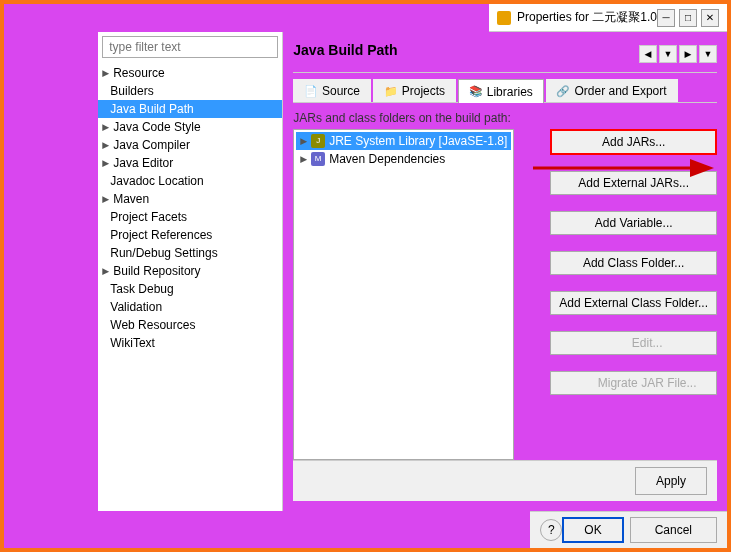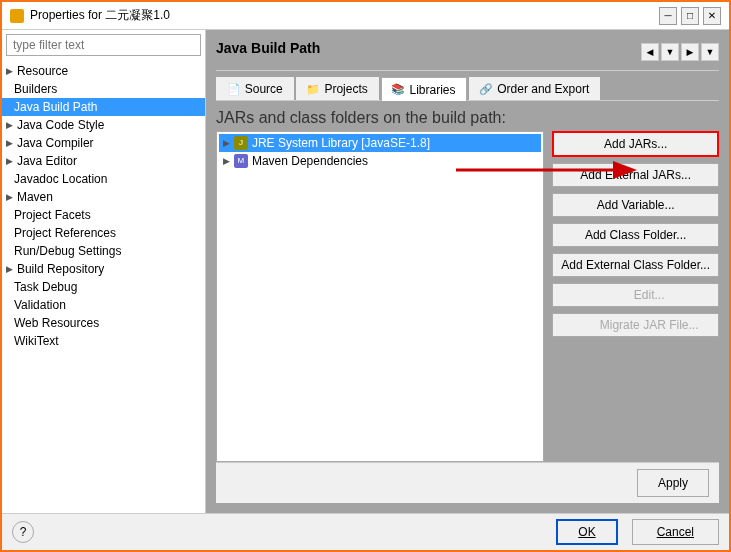--- a/index.html
+++ b/index.html
@@ -1,72 +1,72 @@
 <!DOCTYPE html>
 <html><head>
   <meta charset="utf-8">
   <style>
     * { box-sizing: border-box; margin: 0; padding: 0; }
     body { font-family: 'Segoe UI', Arial, sans-serif; font-size: 12px; background: #f0f0f0; width: 731px; height: 552px; overflow: hidden; }
 
-    .window { width: 731px; height: 552px; background: #a3a3a3; border: 2px solid #f97316; display: flex; flex-direction: column; }
+    .window { width: 731px; height: 552px; background: #d946ef; border: 4px solid #f97316; display: flex; flex-direction: column; align-items: flex-end; }
 
     .title-bar { background: #fff; border-bottom: 1px solid #ccc; padding: 4px 8px; display: flex; align-items: center; justify-content: space-between; height: 28px; }
     .title-bar-left { display: flex; align-items: center; gap: 6px; font-size: 12px; }
     .title-icon { width: 14px; height: 14px; background: #e8a000; border-radius: 2px; display: inline-block; }
     .title-bar-controls { display: flex; gap: 4px; }
     .title-btn { width: 18px; height: 18px; border: 1px solid #999; background: #f0f0f0; cursor: pointer; font-size: 10px; display: flex; align-items: center; justify-content: center; }
 
     .main-content { display: flex; flex: 1; overflow: hidden; }
 
     
-    .sidebar { width: 204px; border-right: 1px solid #ccc; background: #fff; display: flex; flex-direction: column; }
+    .sidebar { width: 185px; border-right: 1px solid #ccc; background: #fff; display: flex; flex-direction: column; }
     .filter-input { margin: 4px; padding: 3px 6px; border: 1px solid #aaa; font-size: 12px; color: #aaa; }
     .sidebar-tree { flex: 1; overflow-y: auto; padding: 2px 0; }
     .sidebar-item { padding: 2px 8px 2px 12px; cursor: pointer; display: flex; align-items: center; gap: 4px; white-space: nowrap; }
     .sidebar-item.selected { background: #3399ff; color: #fff; }
     .sidebar-item.has-arrow { padding-left: 4px; }
     .arrow { font-size: 9px; color: #555; }
 
     
     .right-panel { flex: 1; display: flex; flex-direction: column; padding: 10px; }
     .panel-title { font-size: 15px; font-weight: bold; margin-bottom: 8px; color: #000; border-bottom: 1px solid #ccc; padding-bottom: 6px; }
 
     
     .tabs { display: flex; border-bottom: 1px solid #ccc; margin-bottom: 8px; }
     .tab { padding: 4px 10px; border: 1px solid transparent; border-bottom: none; cursor: pointer; display: flex; align-items: center; gap: 4px; font-size: 12px; background: #f0f0f0; margin-right: 2px; }
     .tab.active { background: #fff; border-color: #aaa; border-bottom-color: #fff; margin-bottom: -1px; z-index: 1; }
 
     
     .content-area { flex: 1; display: flex; flex-direction: column; }
-    .jar-label { font-size: 16px; margin-bottom: 4px; color: #333; }
+    .jar-label { font-size: 12px; margin-bottom: 4px; color: #333; }
 
     .jar-and-buttons { display: flex; gap: 8px; flex: 1; }
 
     
     .jar-list { flex: 1; border: 1px solid #aaa; background: #fff; overflow-y: auto; padding: 2px; }
     .jar-item { padding: 2px 4px; display: flex; align-items: center; gap: 4px; cursor: pointer; }
     .jar-item.selected { background: #3399ff; color: #fff; }
     .jar-expand { font-size: 9px; color: #555; }
     .jar-icon { width: 14px; height: 14px; background: #8b8b00; border-radius: 2px; display: inline-block; font-size: 8px; color: #fff; text-align: center; line-height: 14px; }
     .jar-icon.lib { background: #6666cc; }
 
     
-    .buttons-panel { display: flex; flex-direction: column; gap: 6px; min-width: 150px; }
+    .buttons-panel { display: flex; flex-direction: column; gap: 16px; min-width: 150px; margin-left: 28px; }
     .action-btn { padding: 4px 8px; border: 1px solid #aaa; background: #f0f0f0; cursor: pointer; font-size: 12px; text-align: center; white-space: nowrap; }
     .action-btn:disabled { color: #aaa; cursor: default; padding-left: 35px; }
     .action-btn.highlighted { border: 2px solid #ff0000; background: #f0f0f0; }
 
     
     .bottom-bar { border-top: 1px solid #ccc; padding: 6px 10px; display: flex; justify-content: flex-end; align-items: center; background: #f0f0f0; gap: 6px; }
     .apply-btn { padding: 6px 20px; border: 1px solid #aaa; background: #f0f0f0; cursor: pointer; font-size: 12px; }
 
     
     .footer { border-top: 1px solid #ccc; padding: 5px 10px; display: flex; justify-content: space-between; align-items: center; background: #f0f0f0; }
-    .footer-buttons { display: flex; gap: 14px; text-decoration: underline; }
+    .footer-buttons { display: flex; gap: 6px; }
     .ok-btn { padding: 4px 20px; border: 2px solid #0050d0; background: #f0f0f0; cursor: pointer; font-size: 12px; }
     .cancel-btn { padding: 4px 24px; border: 1px solid #aaa; background: #f0f0f0; cursor: pointer; font-size: 12px; }
     .help-btn { width: 22px; height: 22px; border-radius: 50%; border: 1px solid #aaa; background: #f0f0f0; cursor: pointer; font-size: 12px; display: flex; align-items: center; justify-content: center; }
 
     .nav-icons { display: flex; gap: 2px; margin-left: auto; }
     .nav-icon { width: 18px; height: 18px; border: 1px solid #ccc; background: #f0f0f0; cursor: pointer; font-size: 9px; display: flex; align-items: center; justify-content: center; }
   </style>
 </head>
 <body>
 

